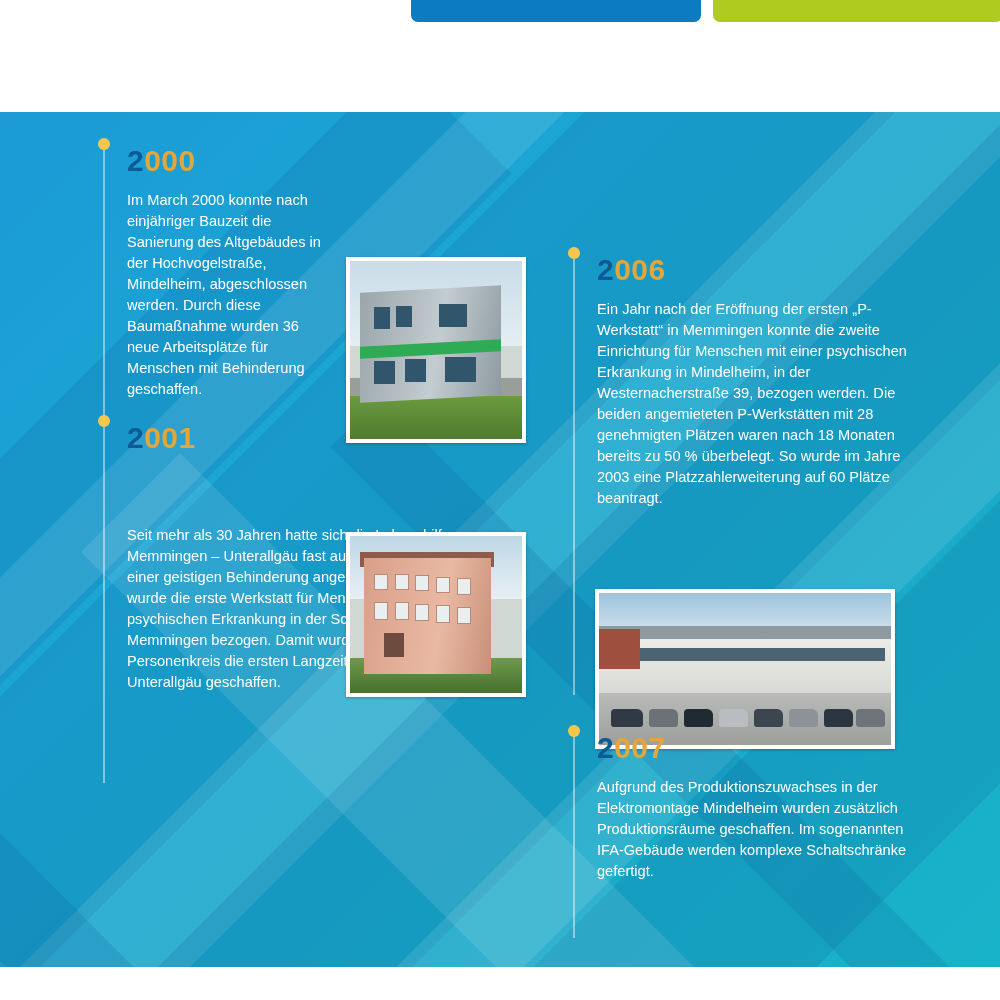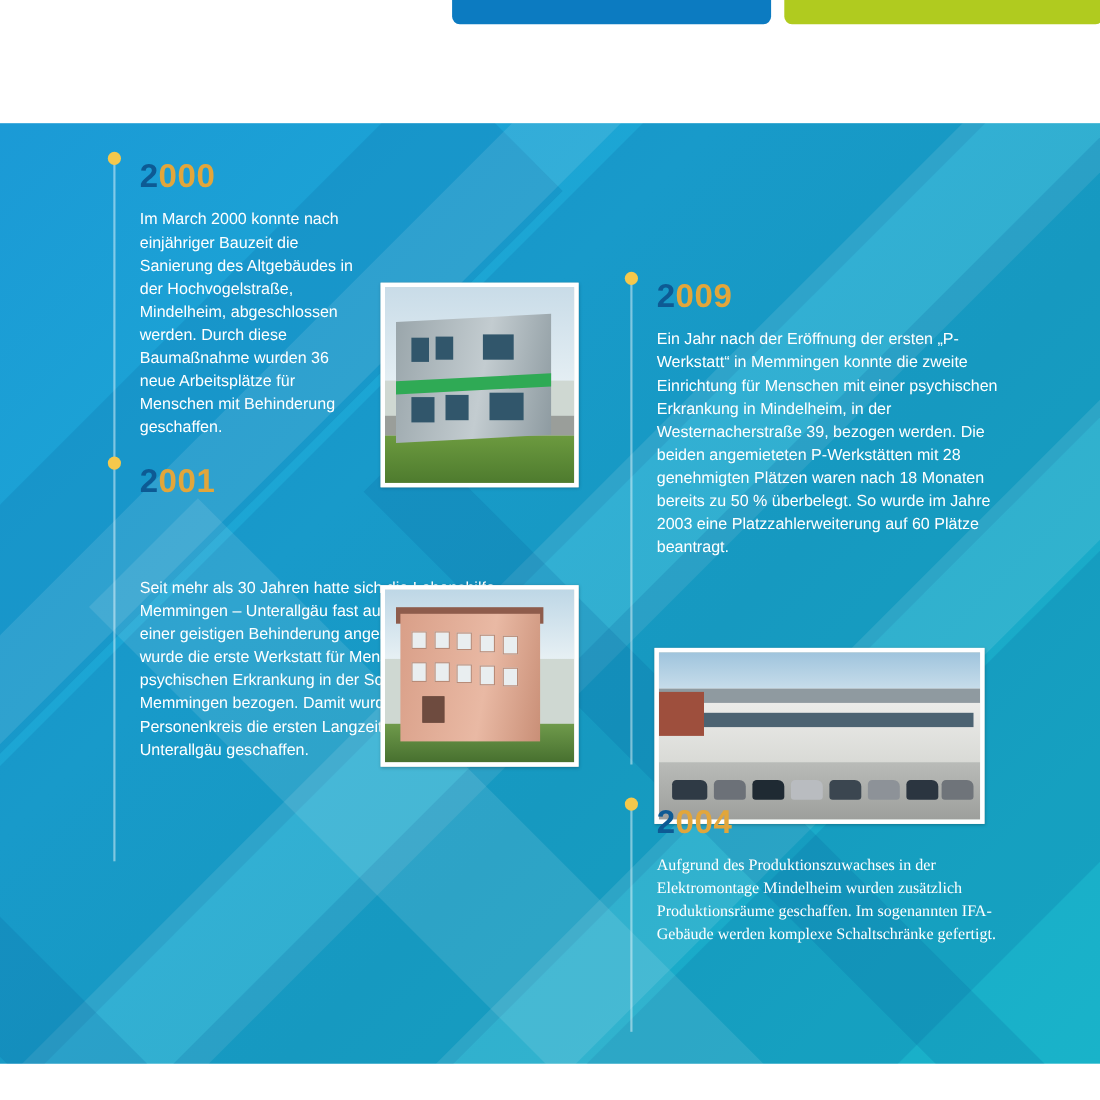--- a/index.html
+++ b/index.html
@@ -211,21 +211,21 @@
         <div class="win" style="left:50%; top:44%; width:7%; height:10%;"></div>
         <div class="win" style="left:62%; top:45%; width:7%; height:10%;"></div>
         <div class="win" style="left:20%; top:62%; width:10%; height:14%; background:#6e4b3f; border-color:#6e4b3f;"></div>
       </div>
     </div>
   </div>
 
   <div class="entry" style="left:573px; top:135px; width:330px;">
     <div class="rail" style="height:440px;"></div>
     <div class="dot"></div>
-    <div class="year no-sel"><span class="hi">2</span><span>009</span></div>
+    <div class="year no-sel"><span class="hi">2</span><span>006</span></div>
     <div class="body" style="top:52px; width:315px;">Ein Jahr nach der Eröffnung der ersten „P-Werkstatt“ in Memmingen konnte die zweite Einrichtung für Menschen mit einer psychischen Erkrankung in Mindelheim, in der Westernacherstraße 39, bezogen werden. Die beiden angemieteten P-Werkstätten mit 28 genehmigten Plätzen waren nach 18 Monaten bereits zu 50 % überbelegt. So wurde im Jahre 2003 eine Platzzahlerweiterung auf 60 Plätze beantragt.</div>
     <div class="photo" style="left:22px; top:342px; width:292px; height:152px;">
       <div class="ph-inner p3">
         <div class="sky"></div>
         <div class="hall"></div>
         <div class="roofline"></div>
         <div class="winrow"></div>
         <div class="left-red"></div>
         <div class="lot"></div>
         <div class="car" style="left:4%;  width:11%; background:#2f3a45;"></div>
@@ -236,17 +236,17 @@
         <div class="car" style="left:65%; width:10%; background:#8d9298;"></div>
         <div class="car" style="left:77%; width:10%; background:#2b3540;"></div>
         <div class="car" style="left:88%; width:10%; background:#6f747a;"></div>
       </div>
     </div>
   </div>
 
   <div class="entry" style="left:573px; top:613px; width:330px;">
     <div class="rail" style="height:205px;"></div>
     <div class="dot"></div>
-    <div class="year no-sel"><span class="hi">2</span><span>004</span></div>
-    <div class="body" style="top:52px; width:315px;font-family:Liberation Serif, serif;">Aufgrund des Produktionszuwachses in der Elektromontage Mindelheim wurden zusätzlich Produktionsräume geschaffen. Im sogenannten IFA-Gebäude werden komplexe Schaltschränke gefertigt.</div>
+    <div class="year no-sel"><span class="hi">2</span><span>007</span></div>
+    <div class="body" style="top:52px; width:315px;">Aufgrund des Produktionszuwachses in der Elektromontage Mindelheim wurden zusätzlich Produktionsräume geschaffen. Im sogenannten IFA-Gebäude werden komplexe Schaltschränke gefertigt.</div>
   </div>
 
 </div>
 
 </body></html>

